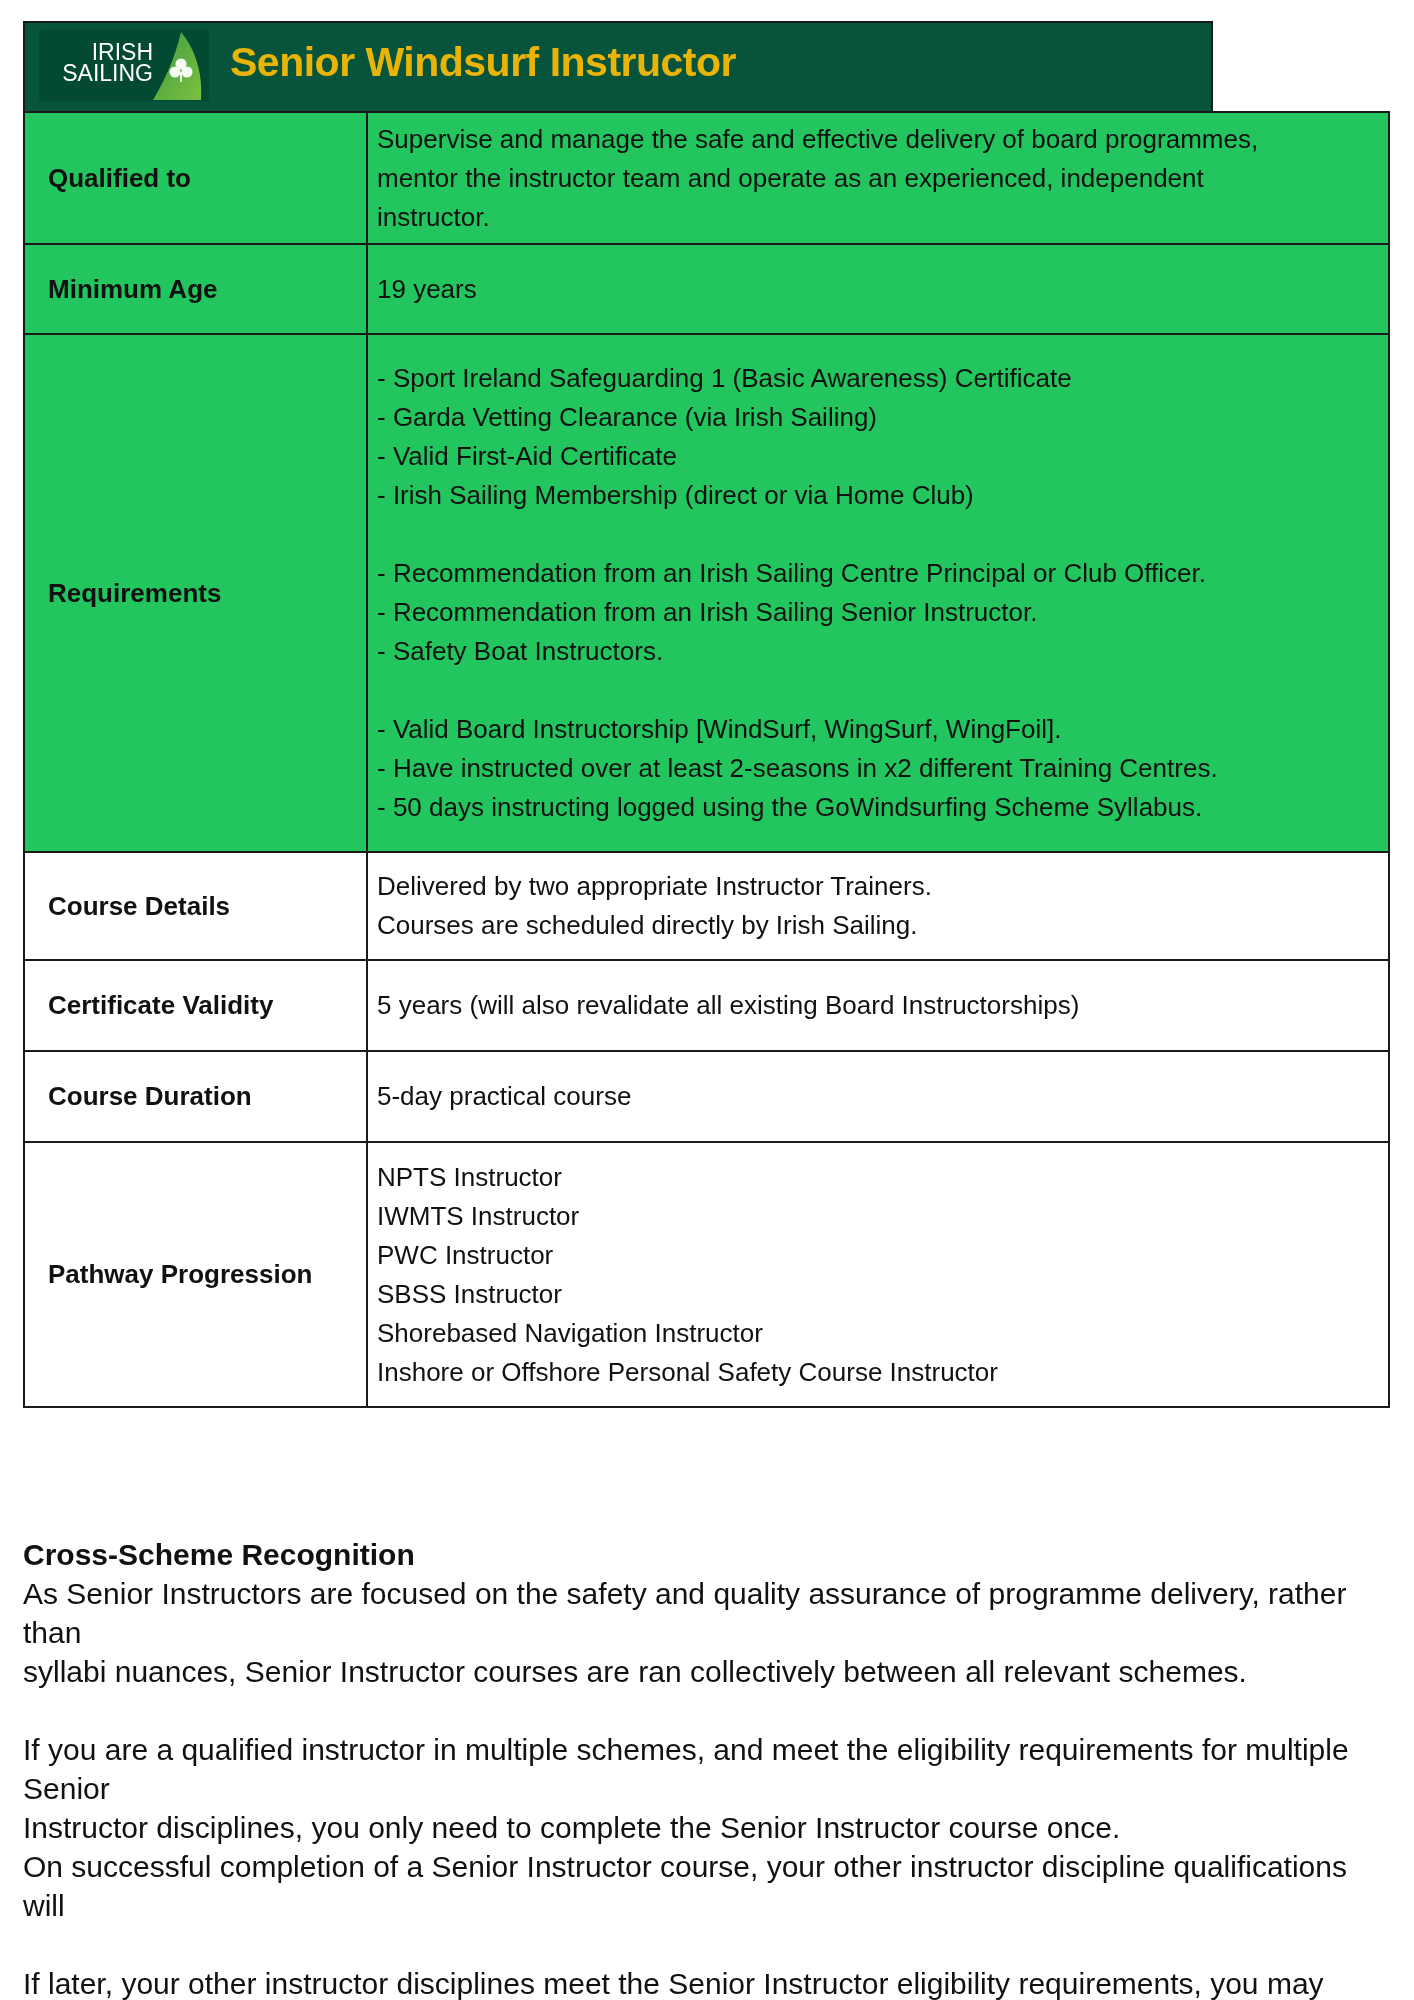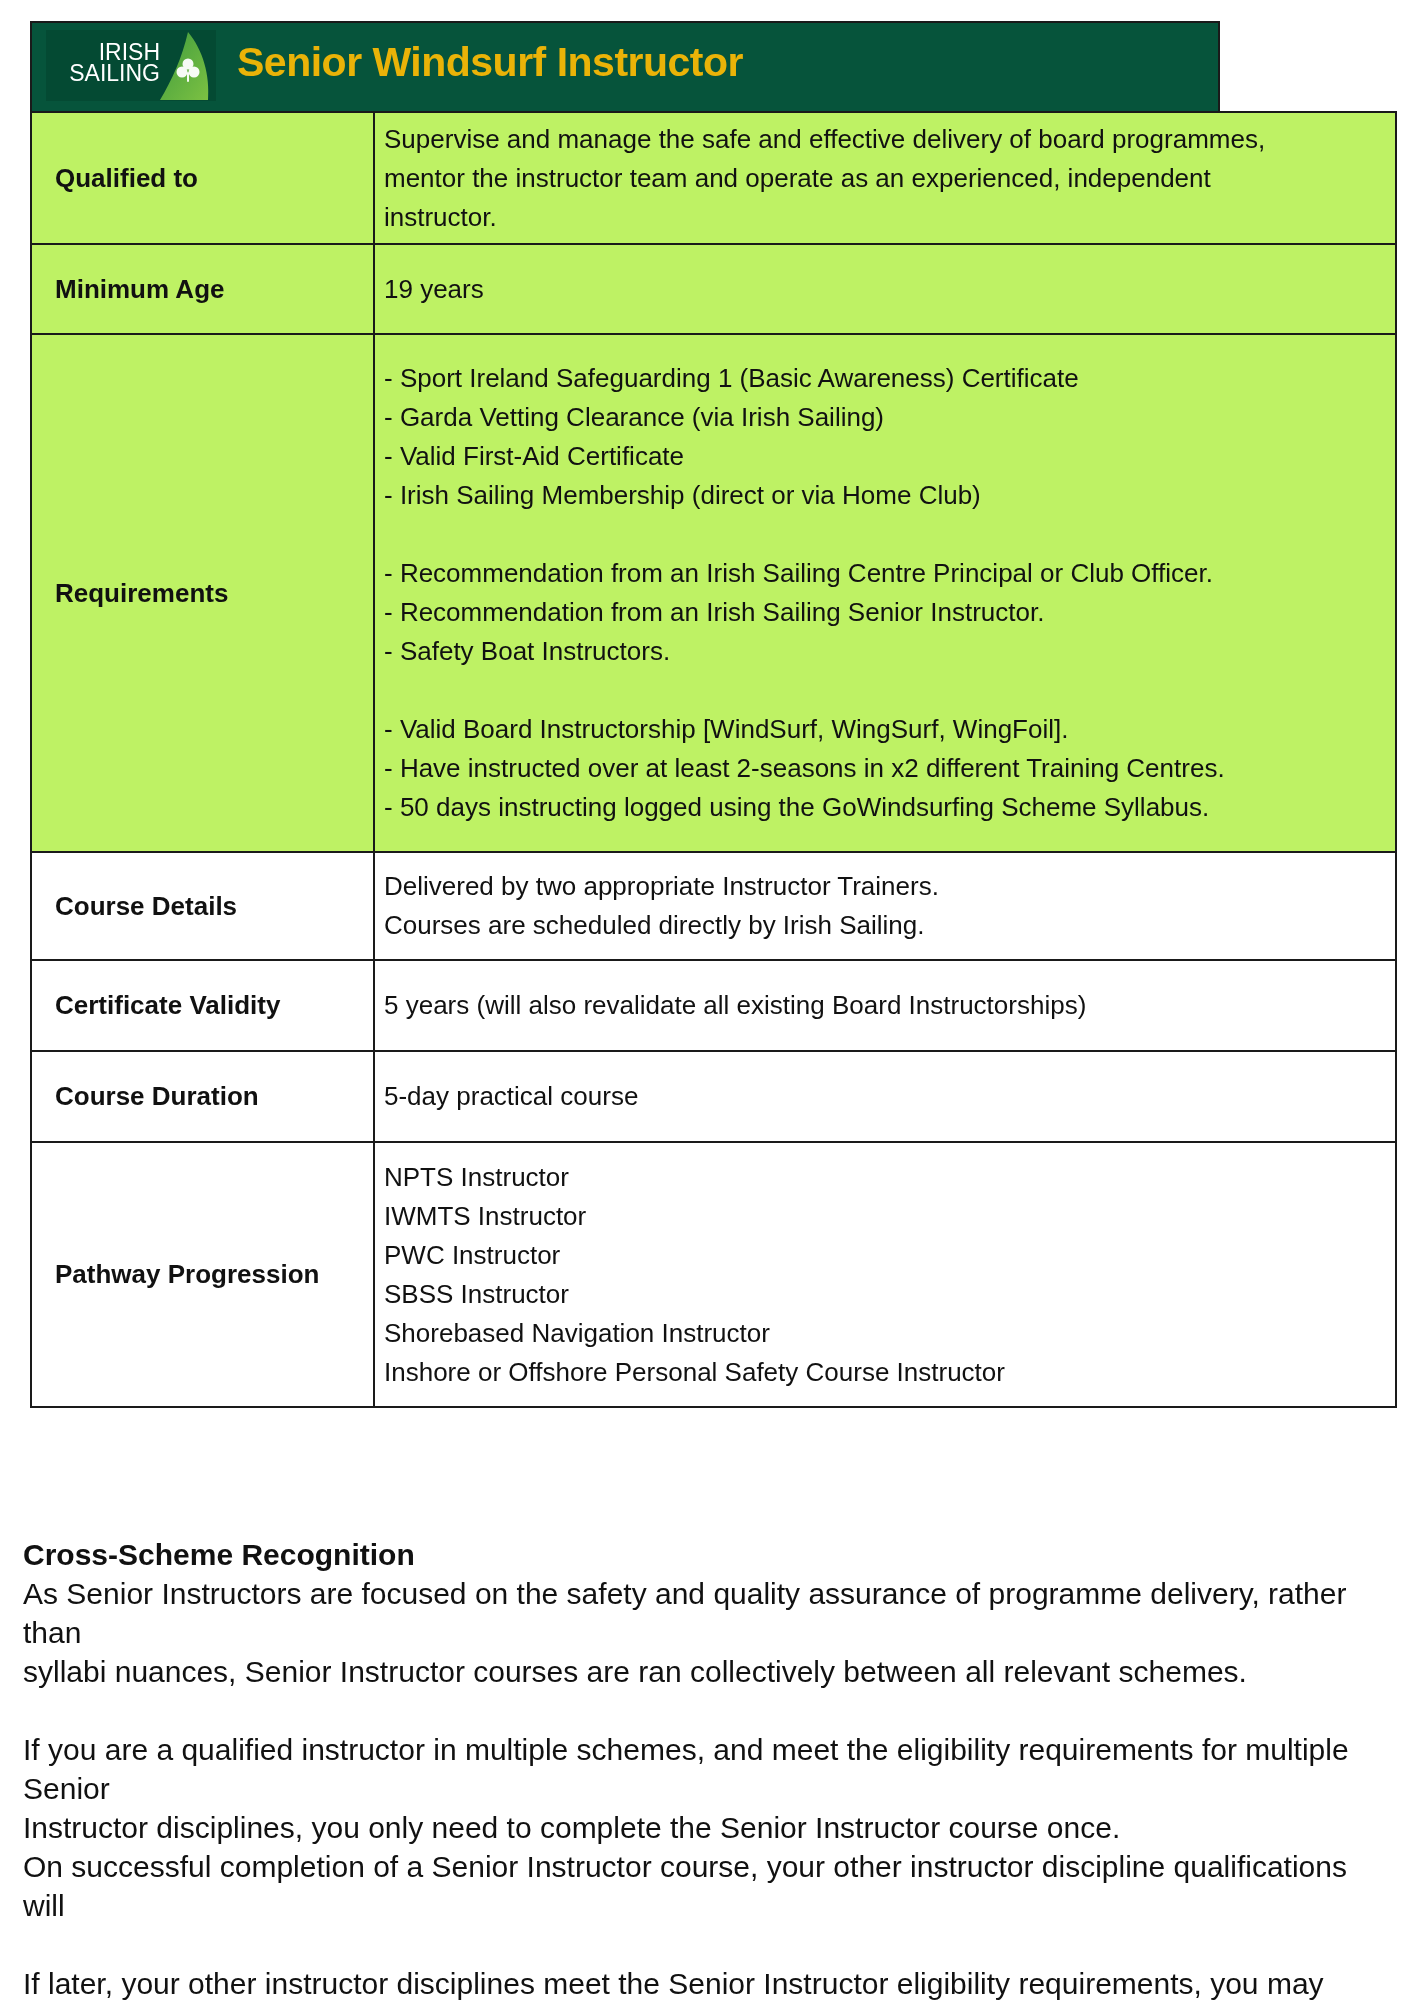--- a/index.html
+++ b/index.html
@@ -1,20 +1,20 @@
 <!DOCTYPE html>
 <html><head>
   <meta charset="utf-8">
   <style>
     html, body { margin: 0; padding: 0; background: #ffffff; }
     body {
       width: 1414px; height: 2000px; position: relative; overflow: hidden;
       font-family: "Liberation Sans", sans-serif; color: #111111;
     }
-    .sheet { position: absolute; left: 30px; top: 21px; width: 1190px; }
+    .sheet { position: absolute; left: 23px; top: 21px; width: 1190px; }
     .header {
       height: 90px; background: #06543b; border: 2px solid #1a1a1a; border-bottom: none;
       box-sizing: border-box; position: relative;
     }
     .logo {
       position: absolute; left: 14px; top: 7px; width: 170px; height: 71px;
       background: #044a33; overflow: hidden;
     }
     .logo-text {
       position: absolute; left: 0px; top: 12px; width: 114px; text-align: right;
@@ -26,21 +26,21 @@
       position: absolute; left: 205px; top: 16px; color: #eab308;
       font-size: 41px; font-weight: bold; letter-spacing: -0.5px; white-space: nowrap;
     }
     table.info {
       width: 1367px; border-collapse: collapse; table-layout: fixed;
       font-size: 26px; line-height: 39px;
     }
     table.info td { border: 2px solid #1a1a1a; vertical-align: middle; padding: 0; }
     table.info td.label { width: 318px; padding-left: 23px; font-weight: bold; }
     table.info td.value { padding-left: 9px; padding-right: 10px; }
-    tr.tint td { background: #bef264; }
+    tr.tint td { background: #22c55e; }
     tr.white td { background: #ffffff; }
     .gap { height: 39px; }
     b { font-weight: normal; }
     .footer {
       position: absolute; left: 23px; top: 1535px; width: 1370px;
       font-size: 30px; line-height: 39px;
     }
     .footer .heading { font-weight: bold; }
     .footer .para-gap { height: 39px; }
   </style>

